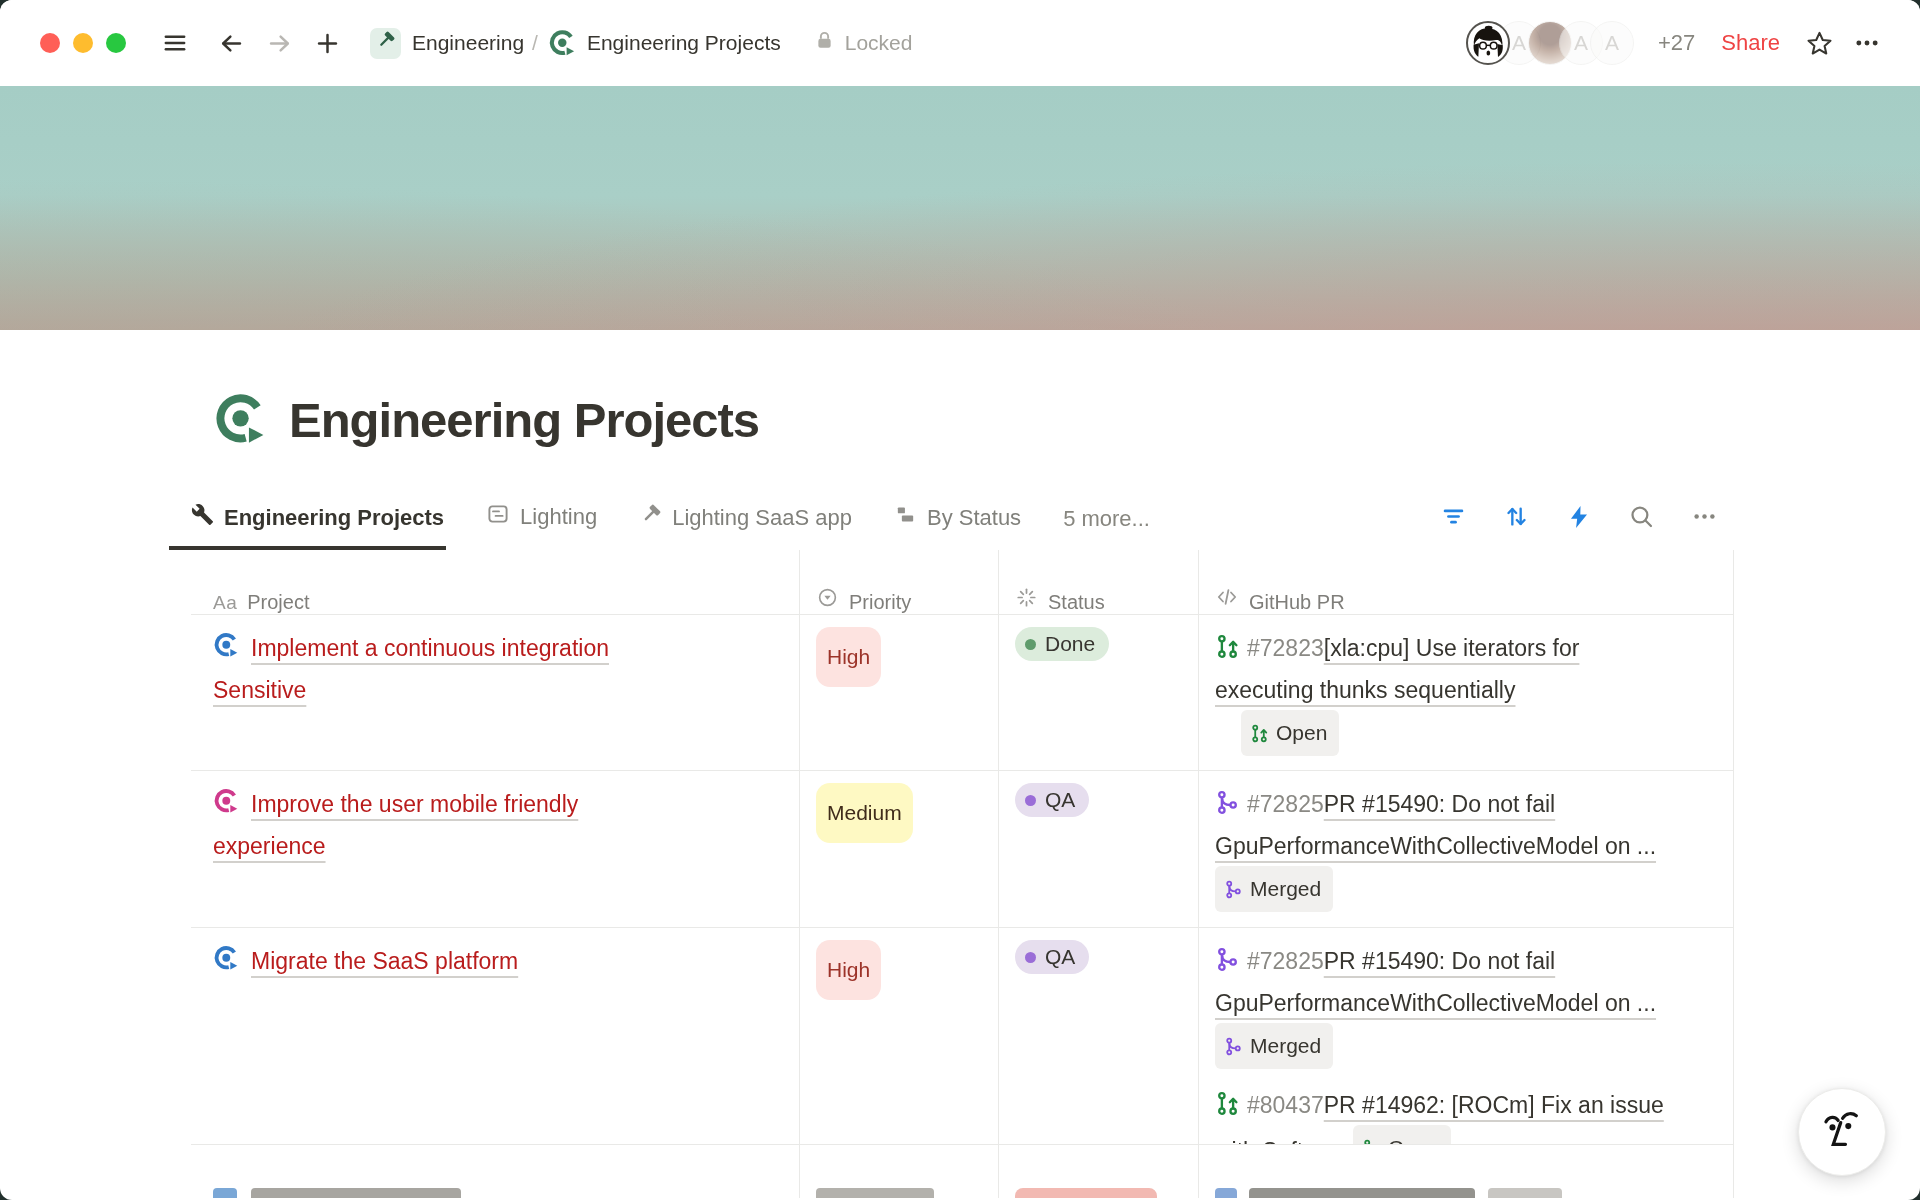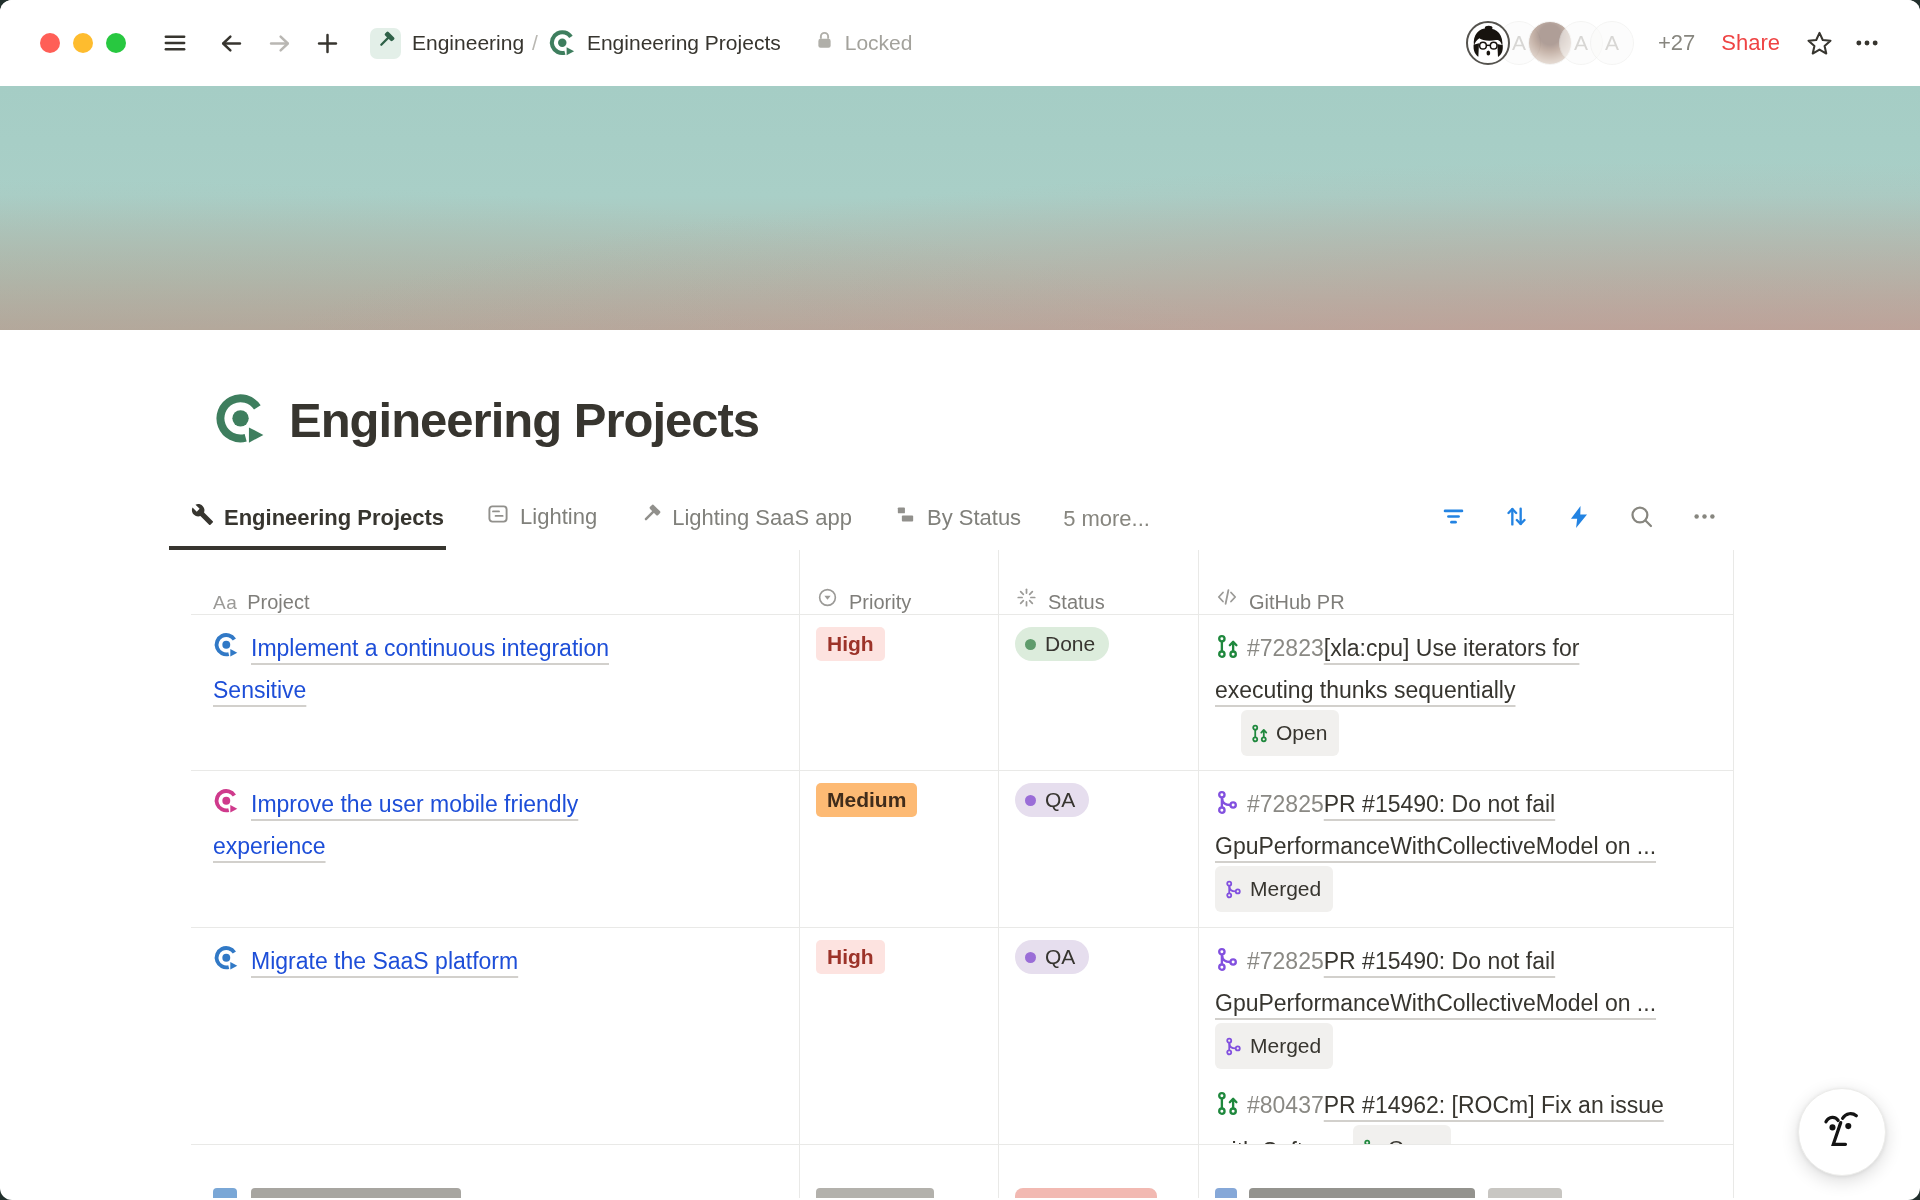--- a/index.html
+++ b/index.html
@@ -68,25 +68,25 @@
   .table{ width:1543px; }
   .trow{ display:grid; grid-template-columns:609px 199px 200px 535px; }
   .cell{ border-right:1px solid #e9e9e7; padding:12px 16px 8px 16px; overflow:hidden; }
   .cell.first{ padding-left:22px; }
   .thead .cell{ display:flex; align-items:flex-end; gap:10px; color:#7f7e7a; font-size:20px; height:64px; padding-top:0; padding-bottom:0; }
   .thead{ border-bottom:1px solid #e9e9e7; }
   .thead .aa{ font-size:19px; color:#9b9a97; letter-spacing:.5px; }
   .thead svg{ color:#9b9a97; }
   .rbody{ border-bottom:1px solid #e9e9e7; }
   .r1{ height:156px; } .r2{ height:157px; } .r3{ height:217px; }
-  .project-text{ font-size:23px; line-height:42px; max-width:470px; color:#1d4ed8; }
+  .project-text{ font-size:23px; line-height:42px; max-width:470px; color:#b91c1c; }
   .row-icon{ display:inline-block; width:27px; height:27px; margin-right:11px; transform:translateY(3px); }
   .row-icon svg{ width:27px; height:27px; display:block; }
   .link{ text-decoration:underline; text-decoration-thickness:1.5px; text-decoration-color:#d2d0cc; text-underline-offset:7px; }
-  .tag{ display:inline-block; font-size:21px; line-height:28px; padding:3px 11px; border-radius:5px; font-weight:700; }
+  .tag{ display:inline-block; font-size:21px; line-height:28px; padding:16px 11px; border-radius:14px; font-weight:400; }
   .pill{ display:inline-flex; align-items:center; gap:9px; font-size:21px; line-height:28px; padding:3px 14px 3px 10px; border-radius:999px; color:#373530; }
   .dot{ width:11px; height:11px; border-radius:50%; display:inline-block; }
   .pr-text{ font-size:23px; line-height:42px; max-width:460px; color:#37352f; }
   .pr-text + .pr-text{ margin-top:14px; }
   .pr-glyph{ display:inline-block; width:25px; height:25px; margin-right:7px; transform:translateY(3px); }
   .pr-glyph svg{ width:25px; height:25px; display:block; }
   .pr-num{ color:#8a8984; }
   .chip{ display:inline-flex; align-items:center; gap:7px; background:#f1f0ee; border-radius:6px;
          padding:2px 12px 2px 9px; font-size:21px; color:#37352f; vertical-align:baseline; transform:translateY(-1px); }
   .chip svg{ width:19px; height:19px; display:block; }
@@ -438,21 +438,21 @@
             <span class="row-icon" style="color: rgb(207, 58, 140);">
               <svg viewBox="0 0 24 24">
                   <path d="M19 6.6 A8.6 8.6 0 1 0 14 19.6" fill="none" stroke="currentColor" stroke-width="3.4"></path>
                   <circle cx="11.8" cy="11.3" r="3.5" fill="currentColor"></circle>
                   <path d="M15.4 15.2 L15.4 21.7 L21.6 18.4 Z" fill="currentColor"></path>
                 </svg>
             </span><span class="link">Improve the user mobile friendly experience</span>
           </div>
         </div>
         <div class="cell">
-          <span class="tag" style="background-color: #fdba74; color: rgb(64, 44, 27);">Medium</span>
+          <span class="tag" style="background-color: #fef9c3; color: rgb(64, 44, 27);">Medium</span>
         </div>
         <div class="cell">
           <span class="pill" style="background-color: rgb(230, 222, 238);">
               <span class="dot" style="background-color: rgb(154, 109, 215);"></span>
               <span>QA</span>
             </span>
         </div>
         <div class="cell">
           <div class="pr-text">
             <span class="pr-glyph purple-ic">

